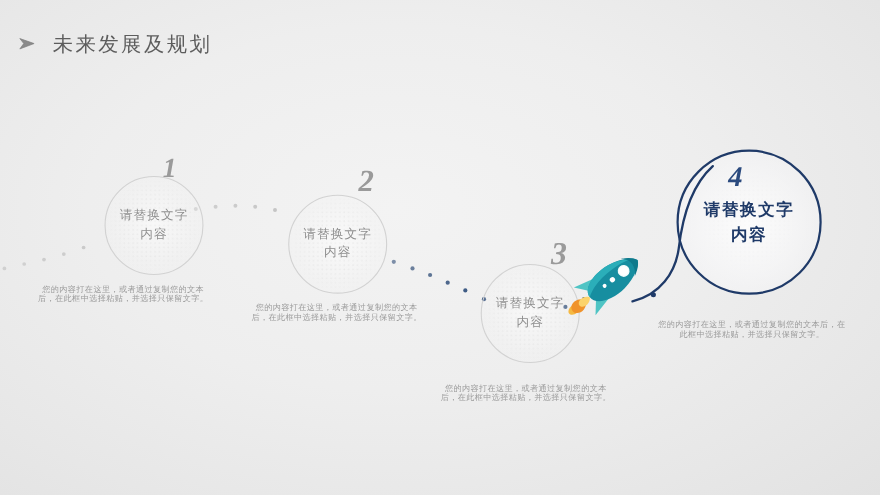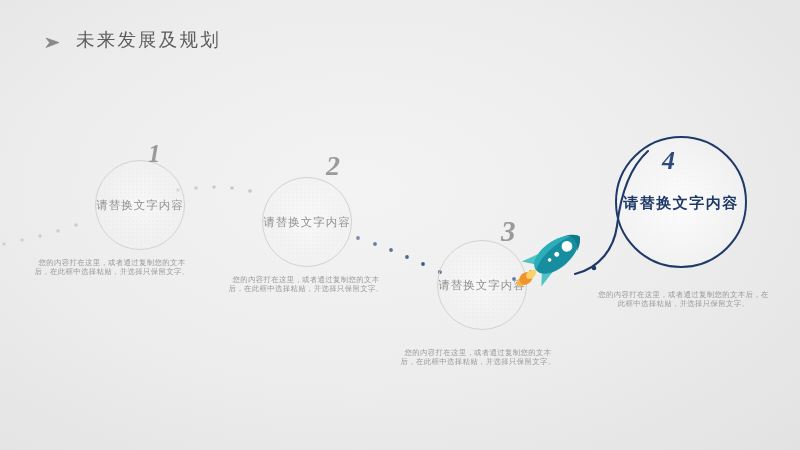--- a/index.html
+++ b/index.html
@@ -16,24 +16,24 @@
     position: relative;
     width: 800px;
     height: 450px;
     background: radial-gradient(ellipse at 45% 42%, #f3f3f3 0%, #eeeeee 45%, #e7e7e7 78%, #e2e2e2 100%);
     overflow: hidden;
   }
 
   
   #title-row {
     position: absolute;
-    left: 44px;
+    left: 16px;
     top: 27px;
     display: flex;
-    align-items: flex-end;
+    align-items: center;
     gap: 14px;
   }
   #title-bullet {
     width: 18px;
     height: 18px;
     display: block;
     opacity: .85;
   }
   #title-text {
     font-size: 18.5px;
@@ -52,21 +52,21 @@
     height: 450px;
     pointer-events: none;
   }
 
   
   .step-circle {
     position: absolute;
     border-radius: 50%;
     box-sizing: border-box;
     display: flex;
-    flex-direction: row;
+    flex-direction: column;
     align-items: center;
     justify-content: center;
     text-align: right;
   }
   .step-circle.grey {
     border: 1px solid #d2d2d2;
     background: radial-gradient(circle at 50% 48%, rgba(255,255,255,.55) 0%, rgba(246,246,246,.25) 58%, rgba(240,240,240,0) 100%);
   }
   .step-circle.active {
     border: 2px solid #1f3a68;

